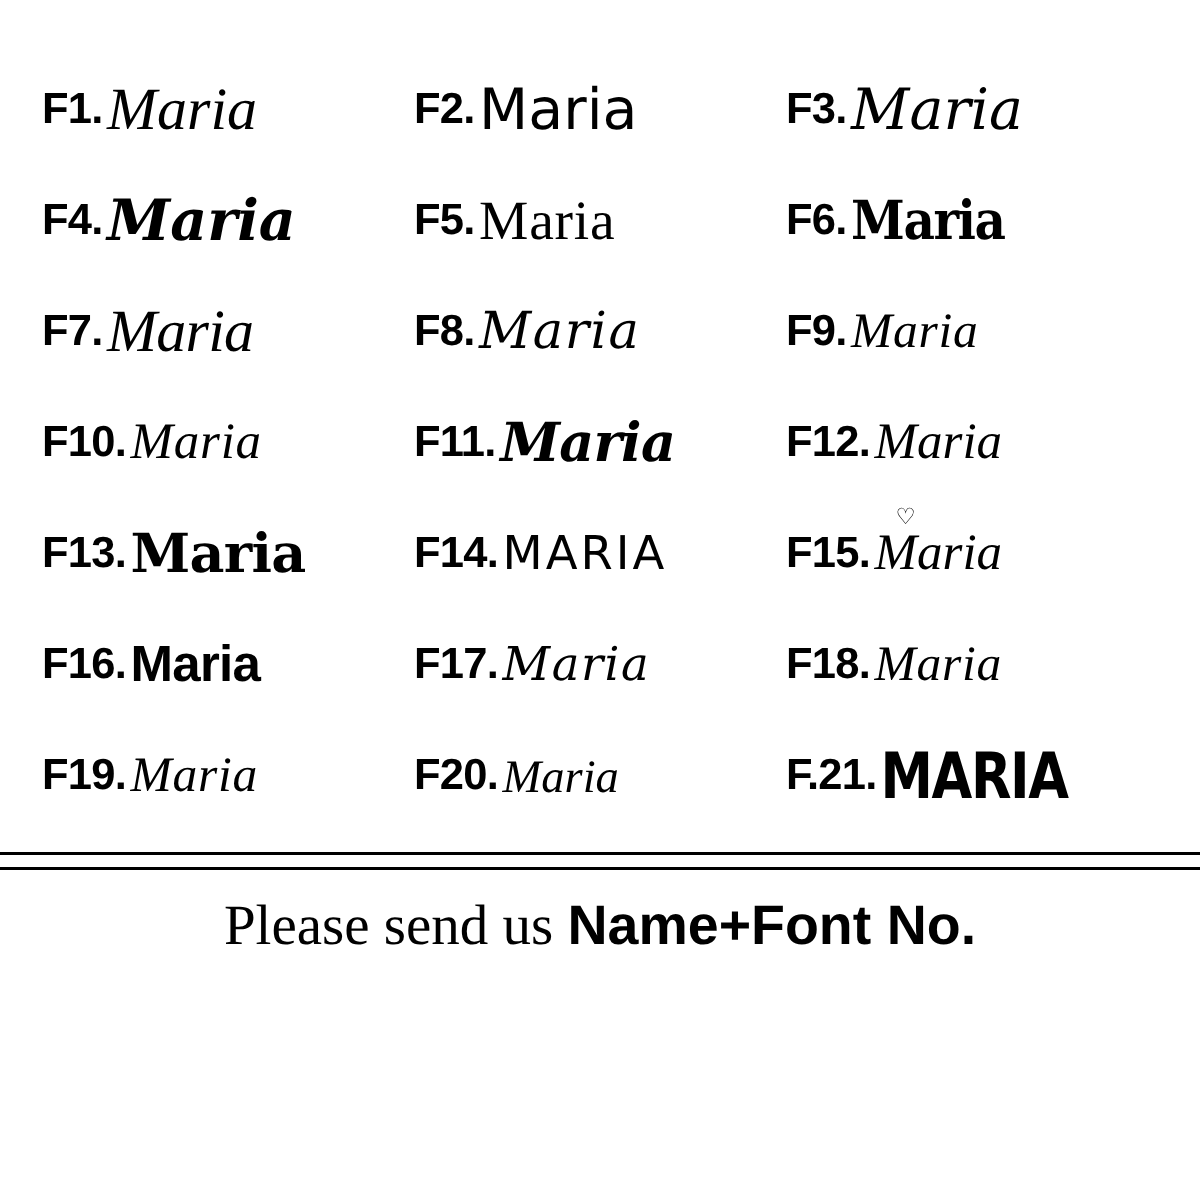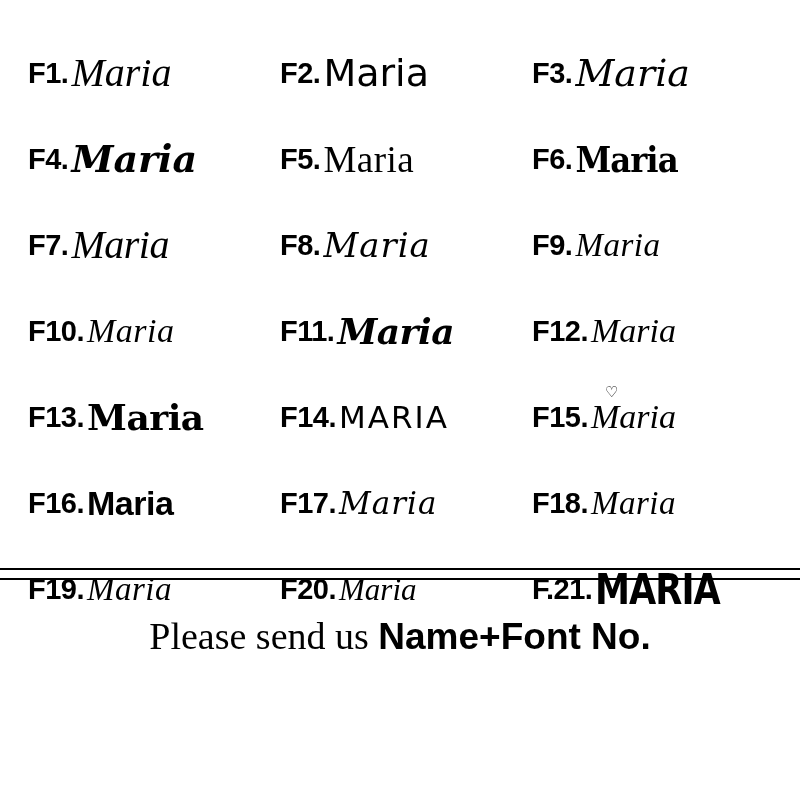--- a/index.html
+++ b/index.html
@@ -26,21 +26,20 @@
   .font-grid {
     position: absolute;
     top: 36px;
     left: 28px;
     width: 744px;
     display: grid;
     grid-template-columns: 1fr 1fr 1fr;
     grid-auto-rows: 74px;
     column-gap: 0px;
     row-gap: 0px;
-    gap: 12px;
   }
   .font-cell {
     display: flex;
     align-items: center;
     justify-content: flex-start;
     white-space: nowrap;
     overflow: visible;
   }
   .font-num {
     font-family: "Liberation Sans", sans-serif;
@@ -109,21 +108,20 @@
     top: 590px;
     left: 0;
     width: 800px;
     text-align: center;
   }
   .footer-line1 {
     font-family: "Liberation Serif", serif;
     font-size: 38px;
     line-height: 54px;
     white-space: nowrap;
-    margin-top: 19px;
   }
   .footer-line1 .bold {
     font-weight: bold;
     font-family: "Liberation Sans", sans-serif;
     font-size: 37px;
   }
   .footer-line1 .plain {
     font-family: "Liberation Serif", serif;
     font-size: 38px;
   }

